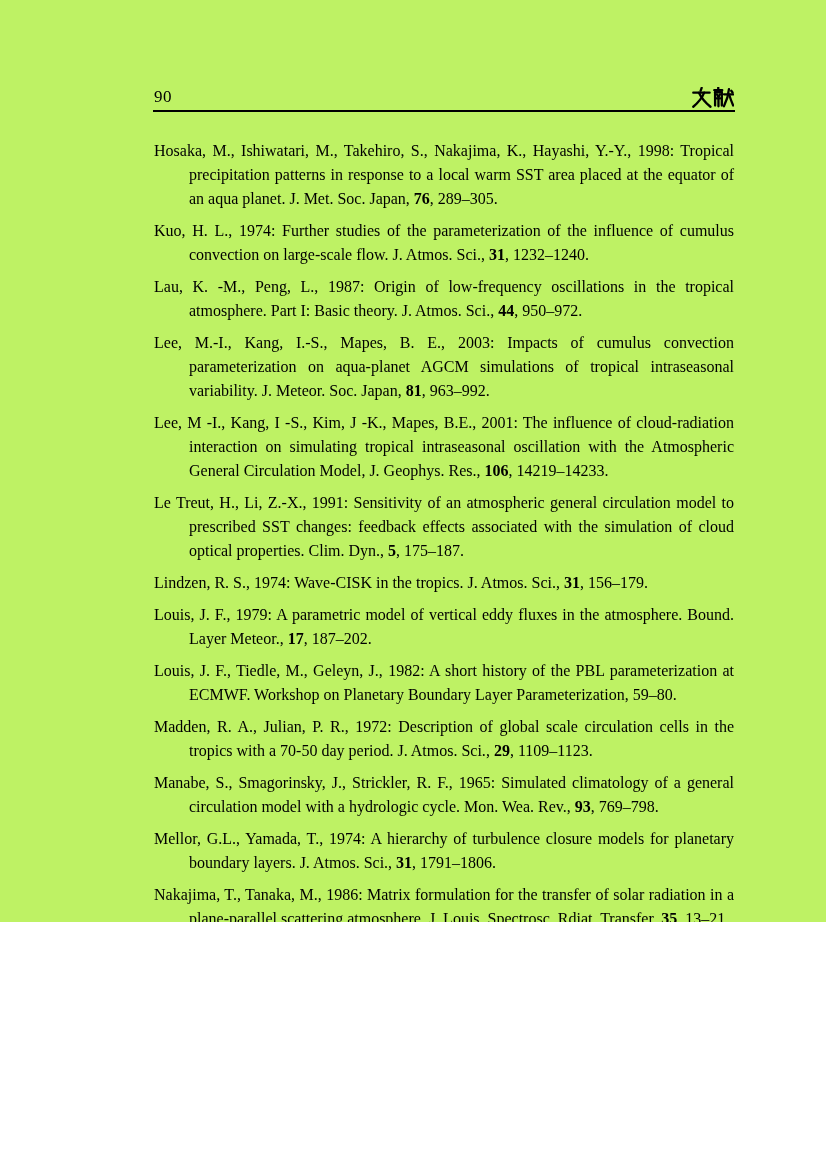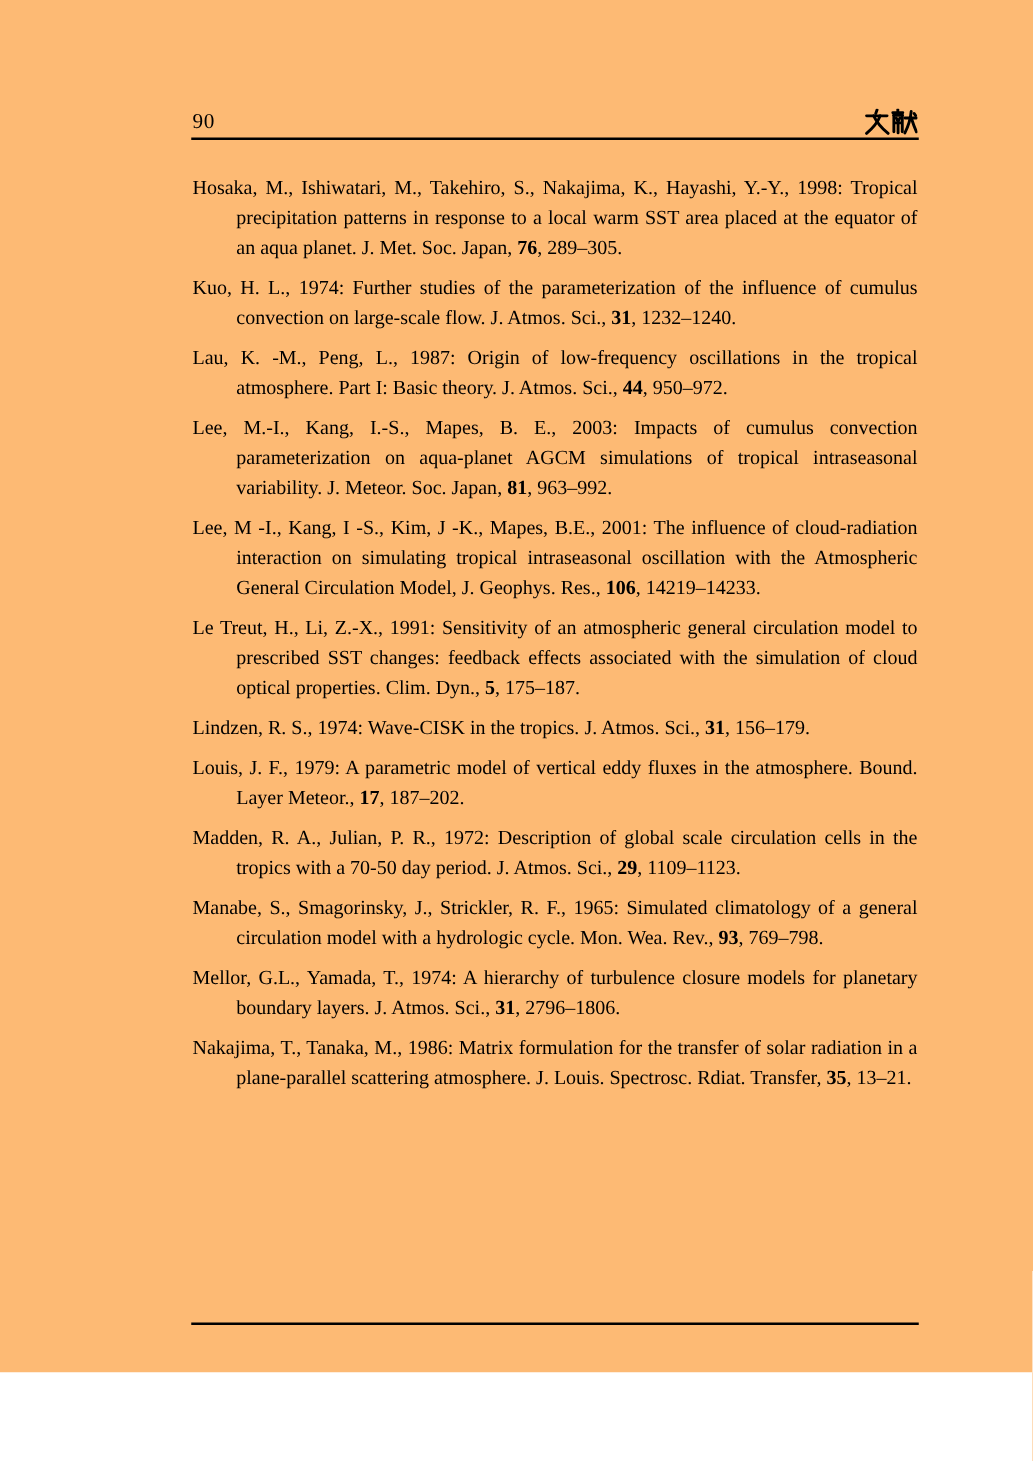--- a/index.html
+++ b/index.html
@@ -3,22 +3,22 @@
 <meta charset="utf-8">
 <style>
   html, body {
     margin: 0;
     padding: 0;
     background: #ffffff;
   }
   .page {
     position: relative;
     width: 826px;
-    height: 1098px;
-    background: #fdba74;
+    height: 922px;
+    background: #bef264;
     color: #000000;
     font-family: "Liberation Serif", "DejaVu Serif", serif;
     overflow: hidden;
   }
   .running-head {
     position: absolute;
     left: 154px;
     top: 86px;
     width: 580px;
     display: flex;
@@ -94,21 +94,22 @@
 
   <main class="refs" id="refs">
       <p class="ref"><span class="seg-plain">Hosaka, M., Ishiwatari, M., Takehiro, S., Nakajima, K., Hayashi, Y.-Y., 1998: Tropical precipitation patterns in response to a local warm SST area placed at the equator of an aqua planet. </span><span class="seg-italic">J. Met. Soc. Japan</span><span class="seg-plain">, </span><span class="seg-bold">76</span><span class="seg-plain">, 289–305.</span></p>
       <p class="ref"><span class="seg-plain">Kuo, H. L., 1974: Further studies of the parameterization of the influence of cumulus convection on large-scale flow. </span><span class="seg-italic">J. Atmos. Sci.</span><span class="seg-plain">, </span><span class="seg-bold">31</span><span class="seg-plain">, 1232–1240.</span></p>
       <p class="ref"><span class="seg-plain">Lau, K. -M., Peng, L., 1987: Origin of low-frequency oscillations in the tropical atmosphere. Part I: Basic theory. </span><span class="seg-italic">J. Atmos. Sci.</span><span class="seg-plain">, </span><span class="seg-bold">44</span><span class="seg-plain">, 950–972.</span></p>
       <p class="ref"><span class="seg-plain">Lee, M.-I., Kang, I.-S., Mapes, B. E., 2003: Impacts of cumulus convection parameterization on aqua-planet AGCM simulations of tropical intraseasonal variability. </span><span class="seg-italic">J. Meteor. Soc. Japan</span><span class="seg-plain">, </span><span class="seg-bold">81</span><span class="seg-plain">, 963–992.</span></p>
       <p class="ref"><span class="seg-plain">Lee, M -I., Kang, I -S., Kim, J -K., Mapes, B.E., 2001: The influence of cloud-radiation interaction on simulating tropical intraseasonal oscillation with the Atmospheric General Circulation Model, </span><span class="seg-italic">J. Geophys. Res.</span><span class="seg-plain">, </span><span class="seg-bold">106</span><span class="seg-plain">, 14219–14233.</span></p>
       <p class="ref"><span class="seg-plain">Le Treut, H., Li, Z.-X., 1991: Sensitivity of an atmospheric general circulation model to prescribed SST changes: feedback effects associated with the simulation of cloud optical properties. </span><span class="seg-italic">Clim. Dyn.</span><span class="seg-plain">, </span><span class="seg-bold">5</span><span class="seg-plain">, 175–187.</span></p>
       <p class="ref"><span class="seg-plain">Lindzen, R. S., 1974: Wave-CISK in the tropics. </span><span class="seg-italic">J. Atmos. Sci.</span><span class="seg-plain">, </span><span class="seg-bold">31</span><span class="seg-plain">, 156–179.</span></p>
       <p class="ref"><span class="seg-plain">Louis, J. F., 1979: A parametric model of vertical eddy fluxes in the atmosphere. </span><span class="seg-italic">Bound. Layer Meteor.</span><span class="seg-plain">, </span><span class="seg-bold">17</span><span class="seg-plain">, 187–202.</span></p>
+      <p class="ref"><span class="seg-plain">Louis, J. F., Tiedle, M., Geleyn, J., 1982: A short history of the PBL parameterization at ECMWF. </span><span class="seg-italic">Workshop on Planetary Boundary Layer Parameterization</span><span class="seg-plain">, 59–80.</span></p>
       <p class="ref"><span class="seg-plain">Madden, R. A., Julian, P. R., 1972: Description of global scale circulation cells in the tropics with a 70-50 day period. </span><span class="seg-italic">J. Atmos. Sci.</span><span class="seg-plain">, </span><span class="seg-bold">29</span><span class="seg-plain">, 1109–1123.</span></p>
       <p class="ref"><span class="seg-plain">Manabe, S., Smagorinsky, J., Strickler, R. F., 1965: Simulated climatology of a general circulation model with a hydrologic cycle. </span><span class="seg-italic">Mon. Wea. Rev.</span><span class="seg-plain">, </span><span class="seg-bold">93</span><span class="seg-plain">, 769–798.</span></p>
-      <p class="ref"><span class="seg-plain">Mellor, G.L., Yamada, T., 1974: A hierarchy of turbulence closure models for planetary boundary layers. </span><span class="seg-italic">J. Atmos. Sci.</span><span class="seg-plain">, </span><span class="seg-bold">31</span><span class="seg-plain">, 2796–1806.</span></p>
+      <p class="ref"><span class="seg-plain">Mellor, G.L., Yamada, T., 1974: A hierarchy of turbulence closure models for planetary boundary layers. </span><span class="seg-italic">J. Atmos. Sci.</span><span class="seg-plain">, </span><span class="seg-bold">31</span><span class="seg-plain">, 1791–1806.</span></p>
       <p class="ref"><span class="seg-plain">Nakajima, T., Tanaka, M., 1986: Matrix formulation for the transfer of solar radiation in a plane-parallel scattering atmosphere. </span><span class="seg-italic">J. Louis. Spectrosc. Rdiat. Transfer</span><span class="seg-plain">, </span><span class="seg-bold">35</span><span class="seg-plain">, 13–21.</span></p>
     </main>
 
   <div class="foot-rule"></div>
 
 </div>
 
 </body></html>

